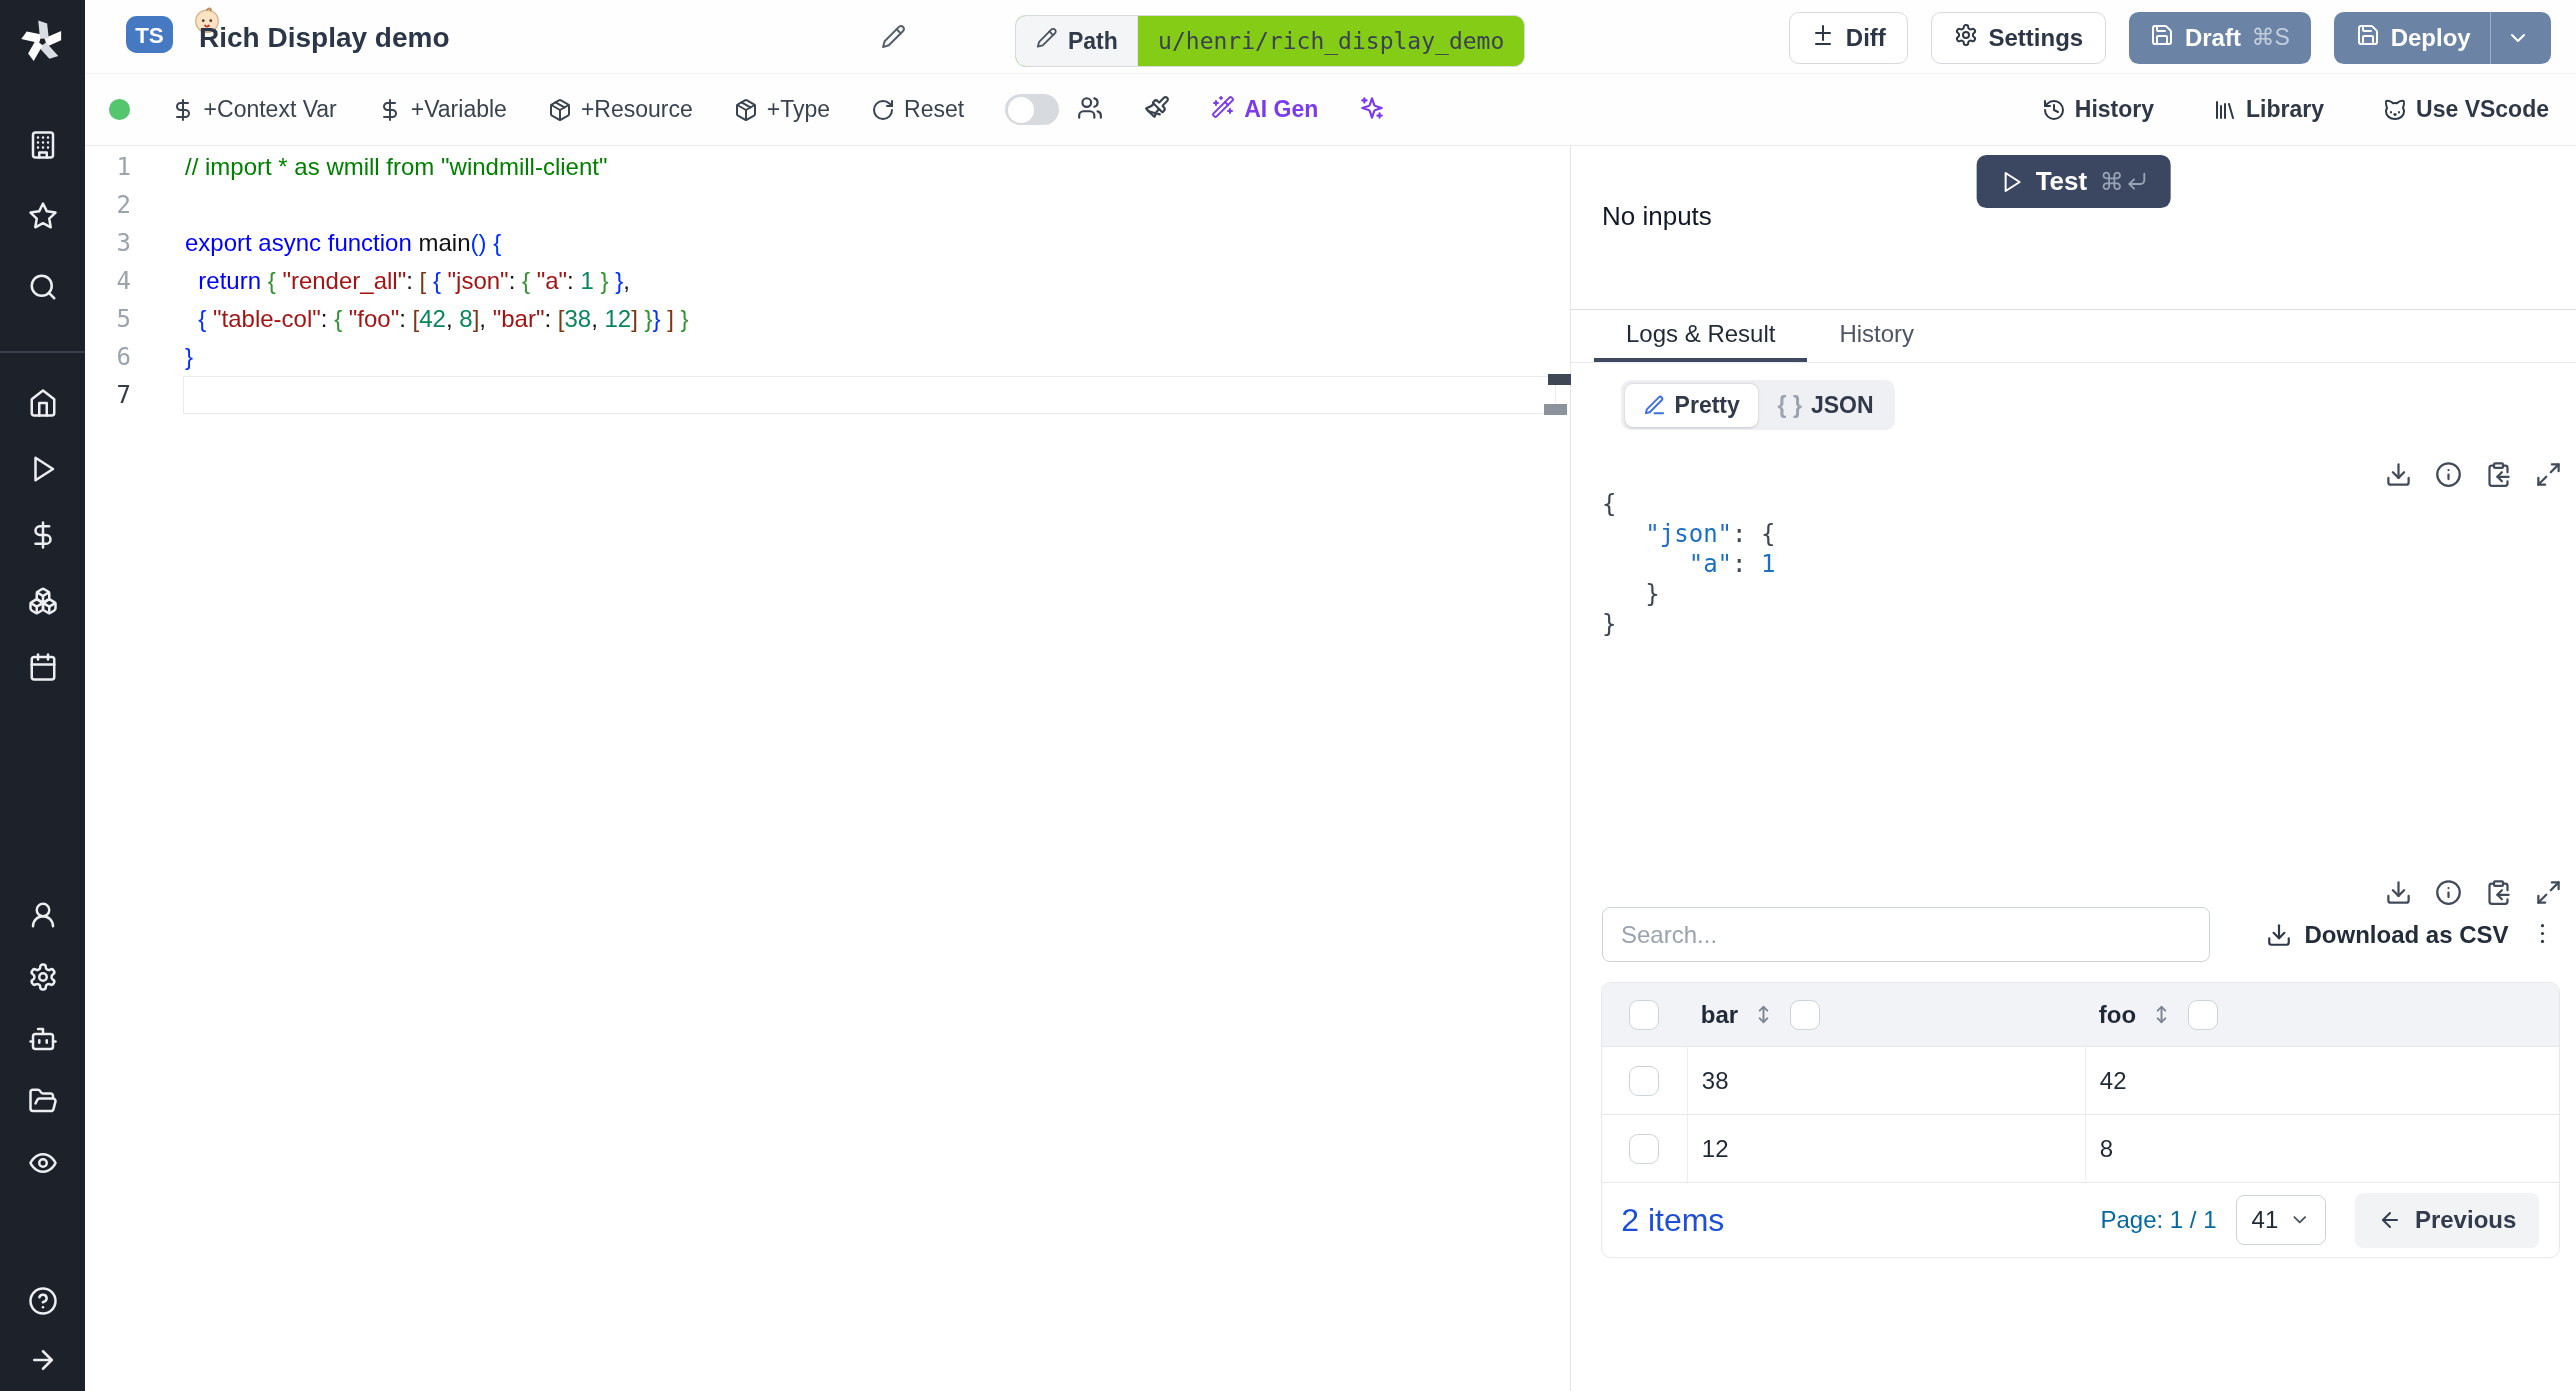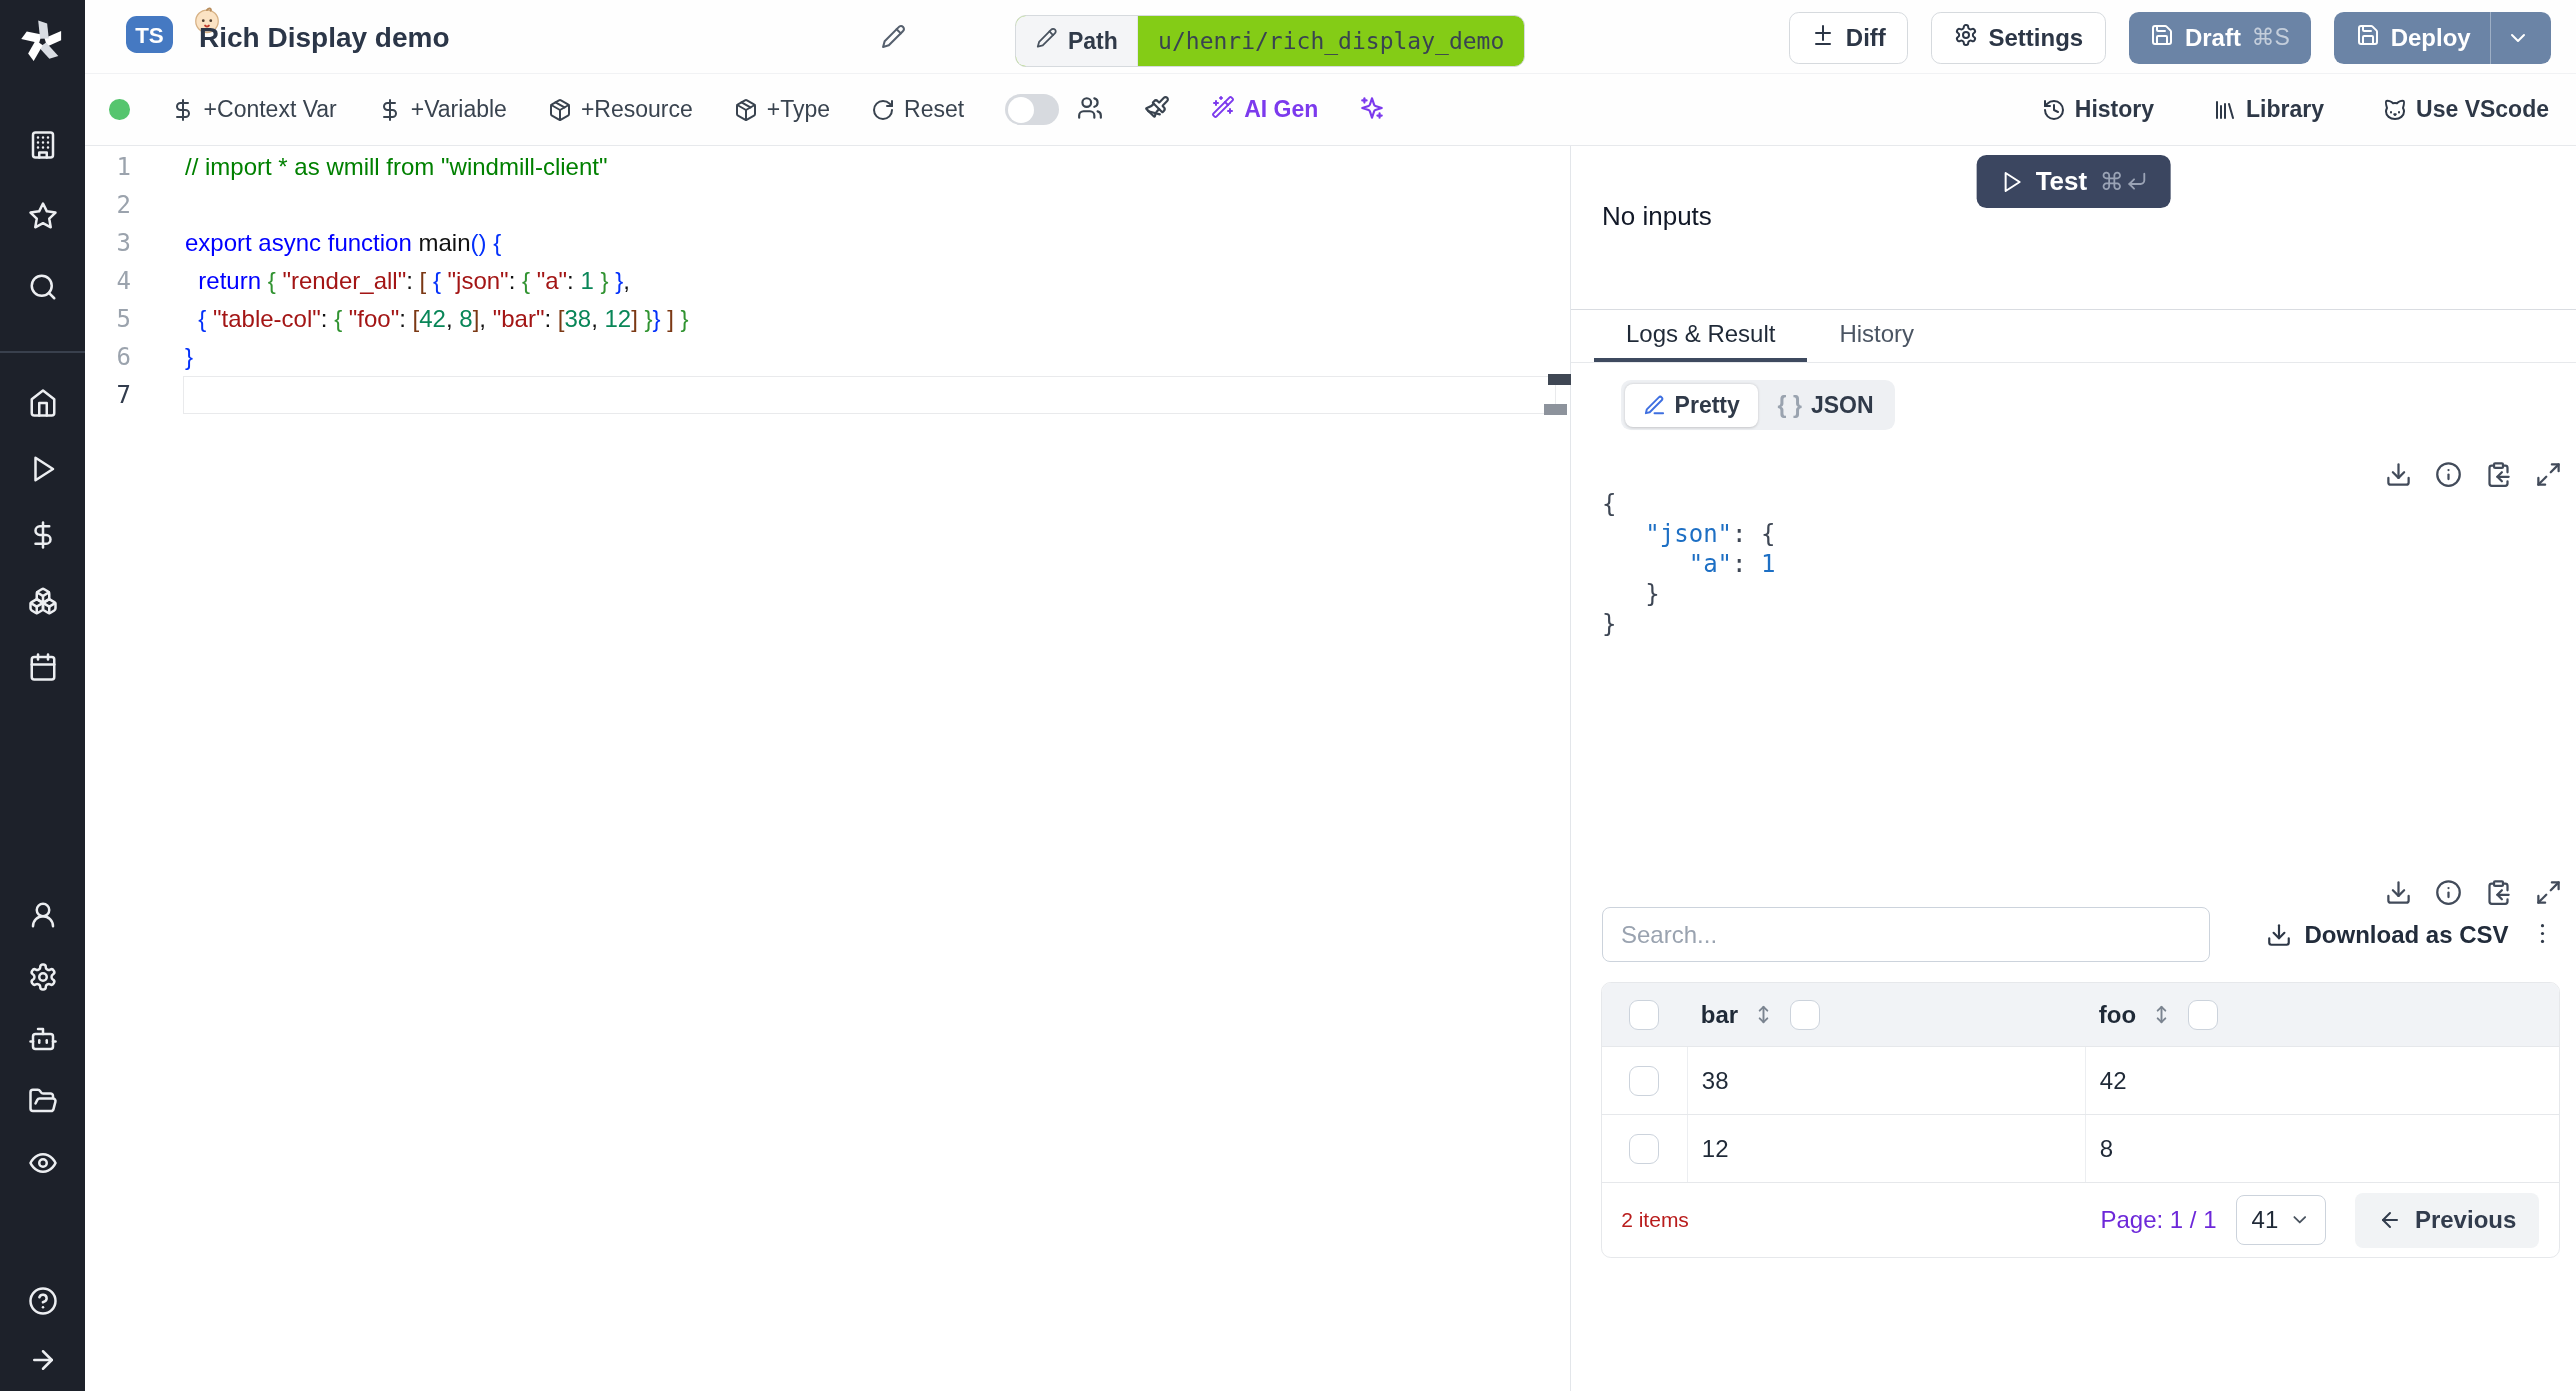--- a/index.html
+++ b/index.html
@@ -138,23 +138,23 @@
   .rt-body-row{height:68px;border-top:0.9px solid #e6e8eb;}
   .rt-cell{display:flex;align-items:center;gap:14.3px;padding-left:14.3px;height:100%;font-size:24px;color:#1f2937;}
   .rt-cell.cb{justify-content:center;padding-left:0;}
   .rt-body-row .rt-cell{border-left:0.9px solid #eceef1;}
   .rt-body-row .rt-cell.cb{border-left:none;}
   .col-label{font-weight:700;color:#1f2937;}
   .checkbox{width:30px;height:30px;border:1.8px solid #ccd3dc;border-radius:9px;background:#fff;cursor:pointer;flex:0 0 auto;}
   .sort-ic{width:23px;height:23px;color:#7b8490;cursor:pointer;}
   .sort-ic svg{width:23px;height:23px;}
   .rt-foot{display:flex;align-items:center;height:75px;border-top:0.9px solid #e6e8eb;padding:0 19.7px;}
-  .items-label{font-size:21px;color:#b91c1c;}
+  .items-label{font-size:32px;color:#1d4ed8;}
   .foot-right{margin-left:auto;display:flex;align-items:center;gap:19.7px;}
-  .page-label{font-size:24px;color:#6d28d9;}
+  .page-label{font-size:24px;color:#0369a1;}
   .pagesize{display:flex;align-items:center;gap:10.7px;border:1.8px solid #ccd3dc;border-radius:8px;
             height:50px;padding:0 14.3px;font-size:24px;color:#1f2937;cursor:pointer;background:#fff;}
   .pagesize svg{width:21.5px;height:21.5px;color:#49535f;}
   .prev-btn{display:flex;align-items:center;gap:12.5px;background:#f1f3f5;border:none;border-radius:8px;
             height:55px;padding:0 23px;font-size:24px;font-weight:700;color:#323c4d;cursor:pointer;
             font-family:"Liberation Sans",sans-serif;margin-left:10px;}
   .prev-btn svg{width:24px;height:24px;}
 </style>
 </head>
 <body>

